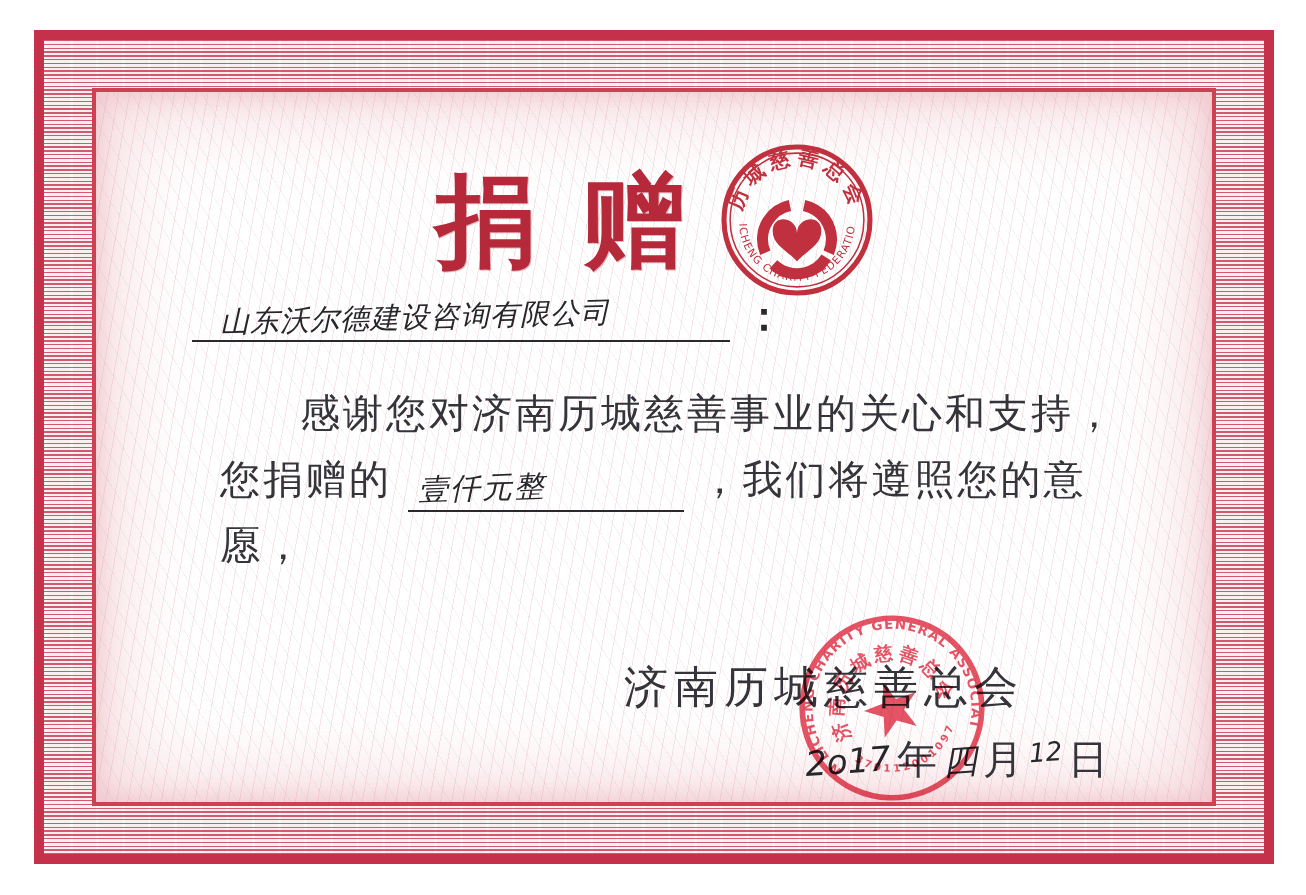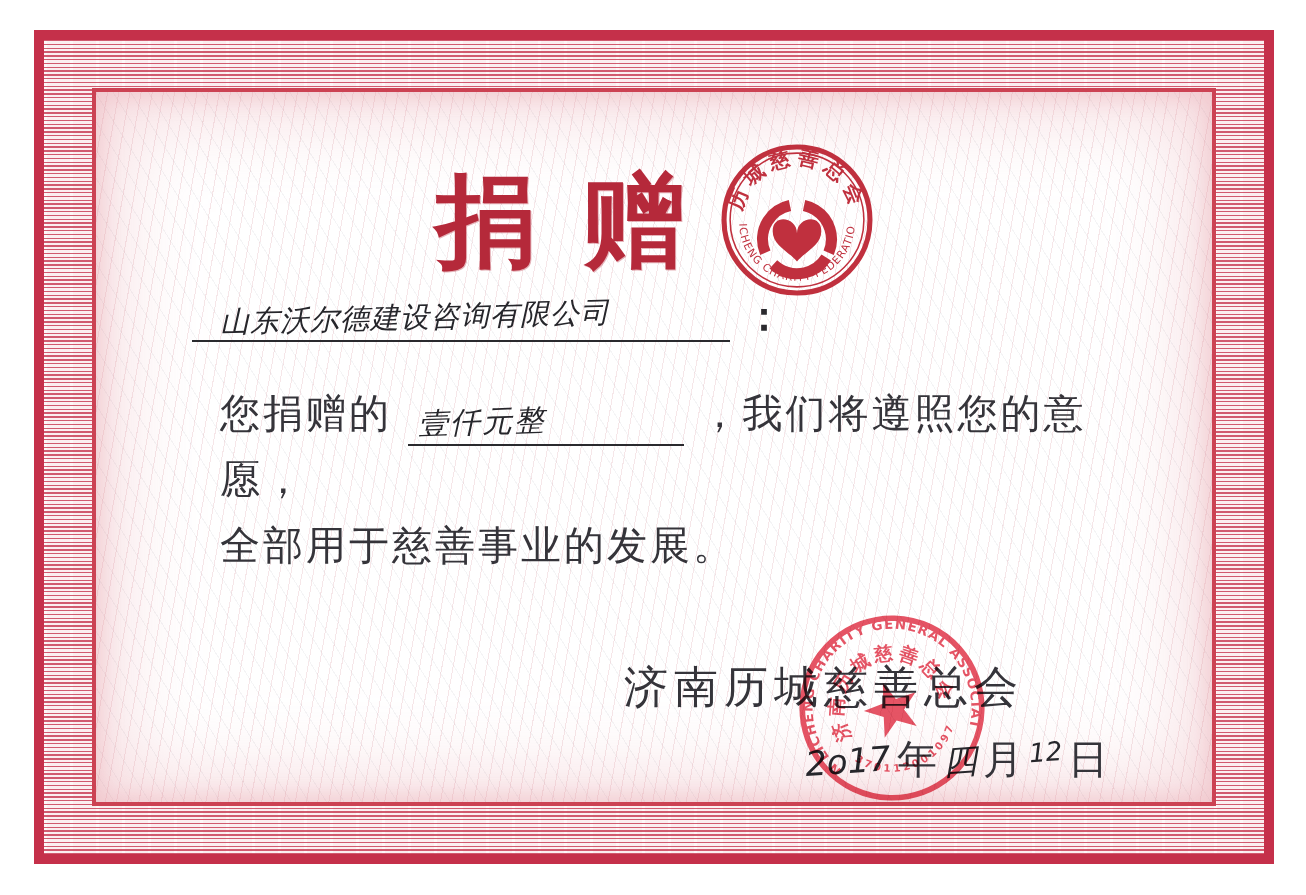--- a/index.html
+++ b/index.html
@@ -104,26 +104,26 @@
       </div>
 
       <div class="name-row">
         <div class="name-line">
           <span class="hw name-hw">山东沃尔德建设咨询有限公司</span>
         </div>
         <span class="name-colon">：</span>
       </div>
 
       <div class="body-text">
+        <div class="indent">感谢您对济南历城慈善事业的关心和支持，</div>
         <div>
           <span>您捐赠的</span>
           <span class="amount-slot"><span class="hw amount-hw">壹仟元整</span></span>
           <span>，我们将遵照您的意愿，</span>
         </div>
-        <div>全部用于慈善事业的发展。</div>
       </div>
 
       <div class="signature">济南历城慈善总会</div>
 
       <div class="date-row">
         <span class="hw date-hw">2o17</span>
         <span>年</span>
         <span class="hw date-hw">四</span>
         <span>月</span>
         <span class="hw date-hw day">12</span>

